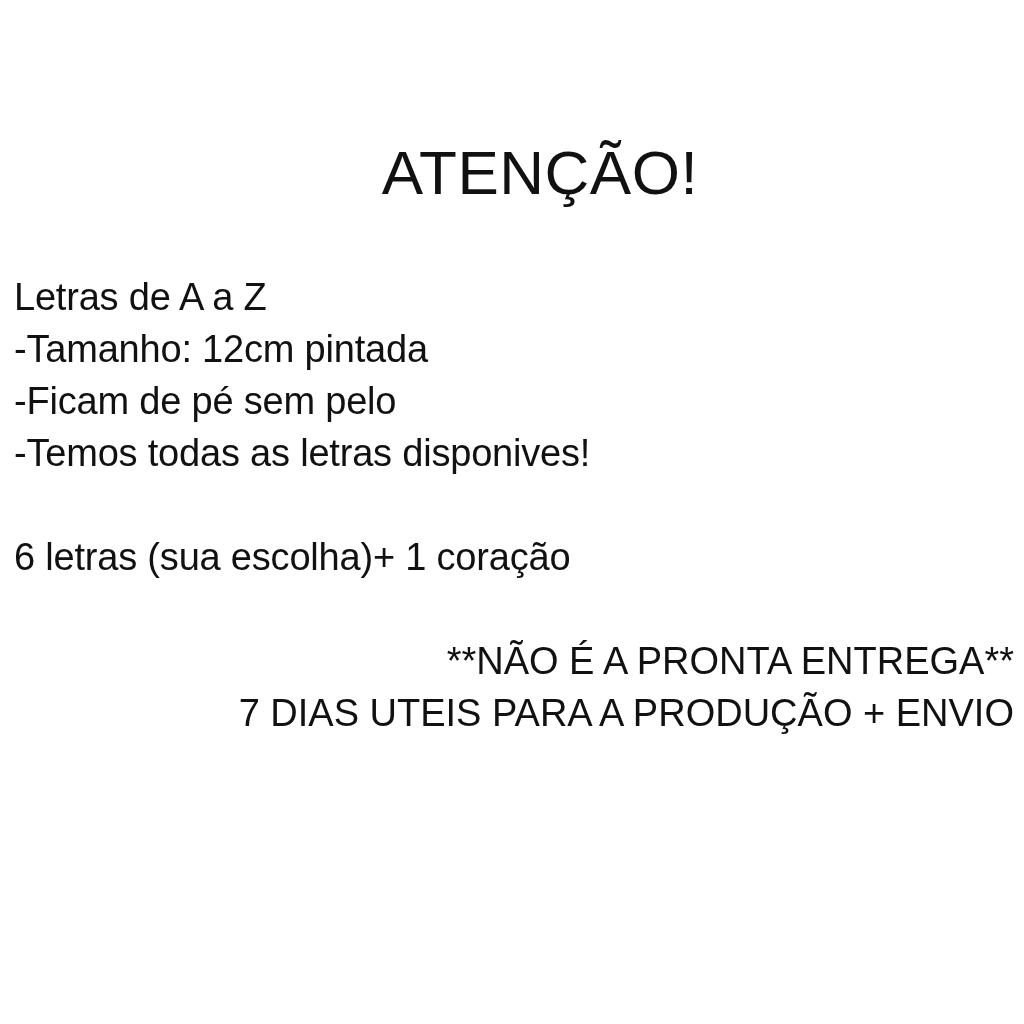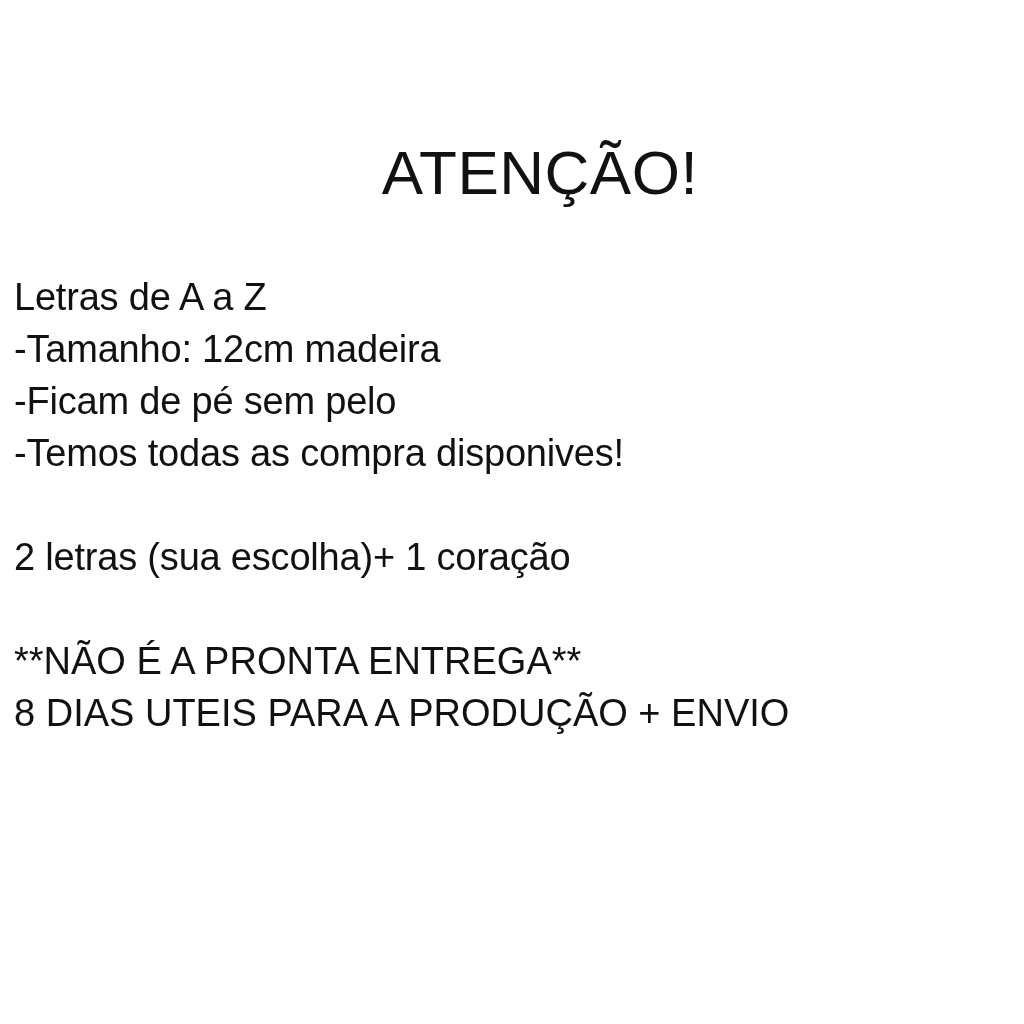--- a/index.html
+++ b/index.html
@@ -47,34 +47,35 @@
     line-height: 52px;
     color: #111111;
     white-space: pre;
     letter-spacing: -0.2px;
   }
   .line.spacer {
     height: 52px;
   }
   .line.caps {
     letter-spacing: 0px;
+    text-align: right;
   }
 </style>
 </head>
 <body>
 
 <div class="page">
 
   <div class="title">ATENÇÃO!</div>
 
   <div class="body-block">
     <div class="line">Letras de A a Z</div>
-    <div class="line">-Tamanho: 12cm madeira</div>
+    <div class="line">-Tamanho: 12cm pintada</div>
     <div class="line">-Ficam de pé sem pelo</div>
-    <div class="line">-Temos todas as compra disponives!</div>
+    <div class="line">-Temos todas as letras disponives!</div>
     <div class="line spacer"></div>
-    <div class="line">2 letras (sua escolha)+ 1 coração</div>
+    <div class="line">6 letras (sua escolha)+ 1 coração</div>
     <div class="line spacer"></div>
     <div class="line caps">**NÃO É A PRONTA ENTREGA**</div>
-    <div class="line caps">8 DIAS UTEIS PARA A PRODUÇÃO + ENVIO</div>
+    <div class="line caps">7 DIAS UTEIS PARA A PRODUÇÃO + ENVIO</div>
   </div>
 
 </div>
 
 </body></html>

